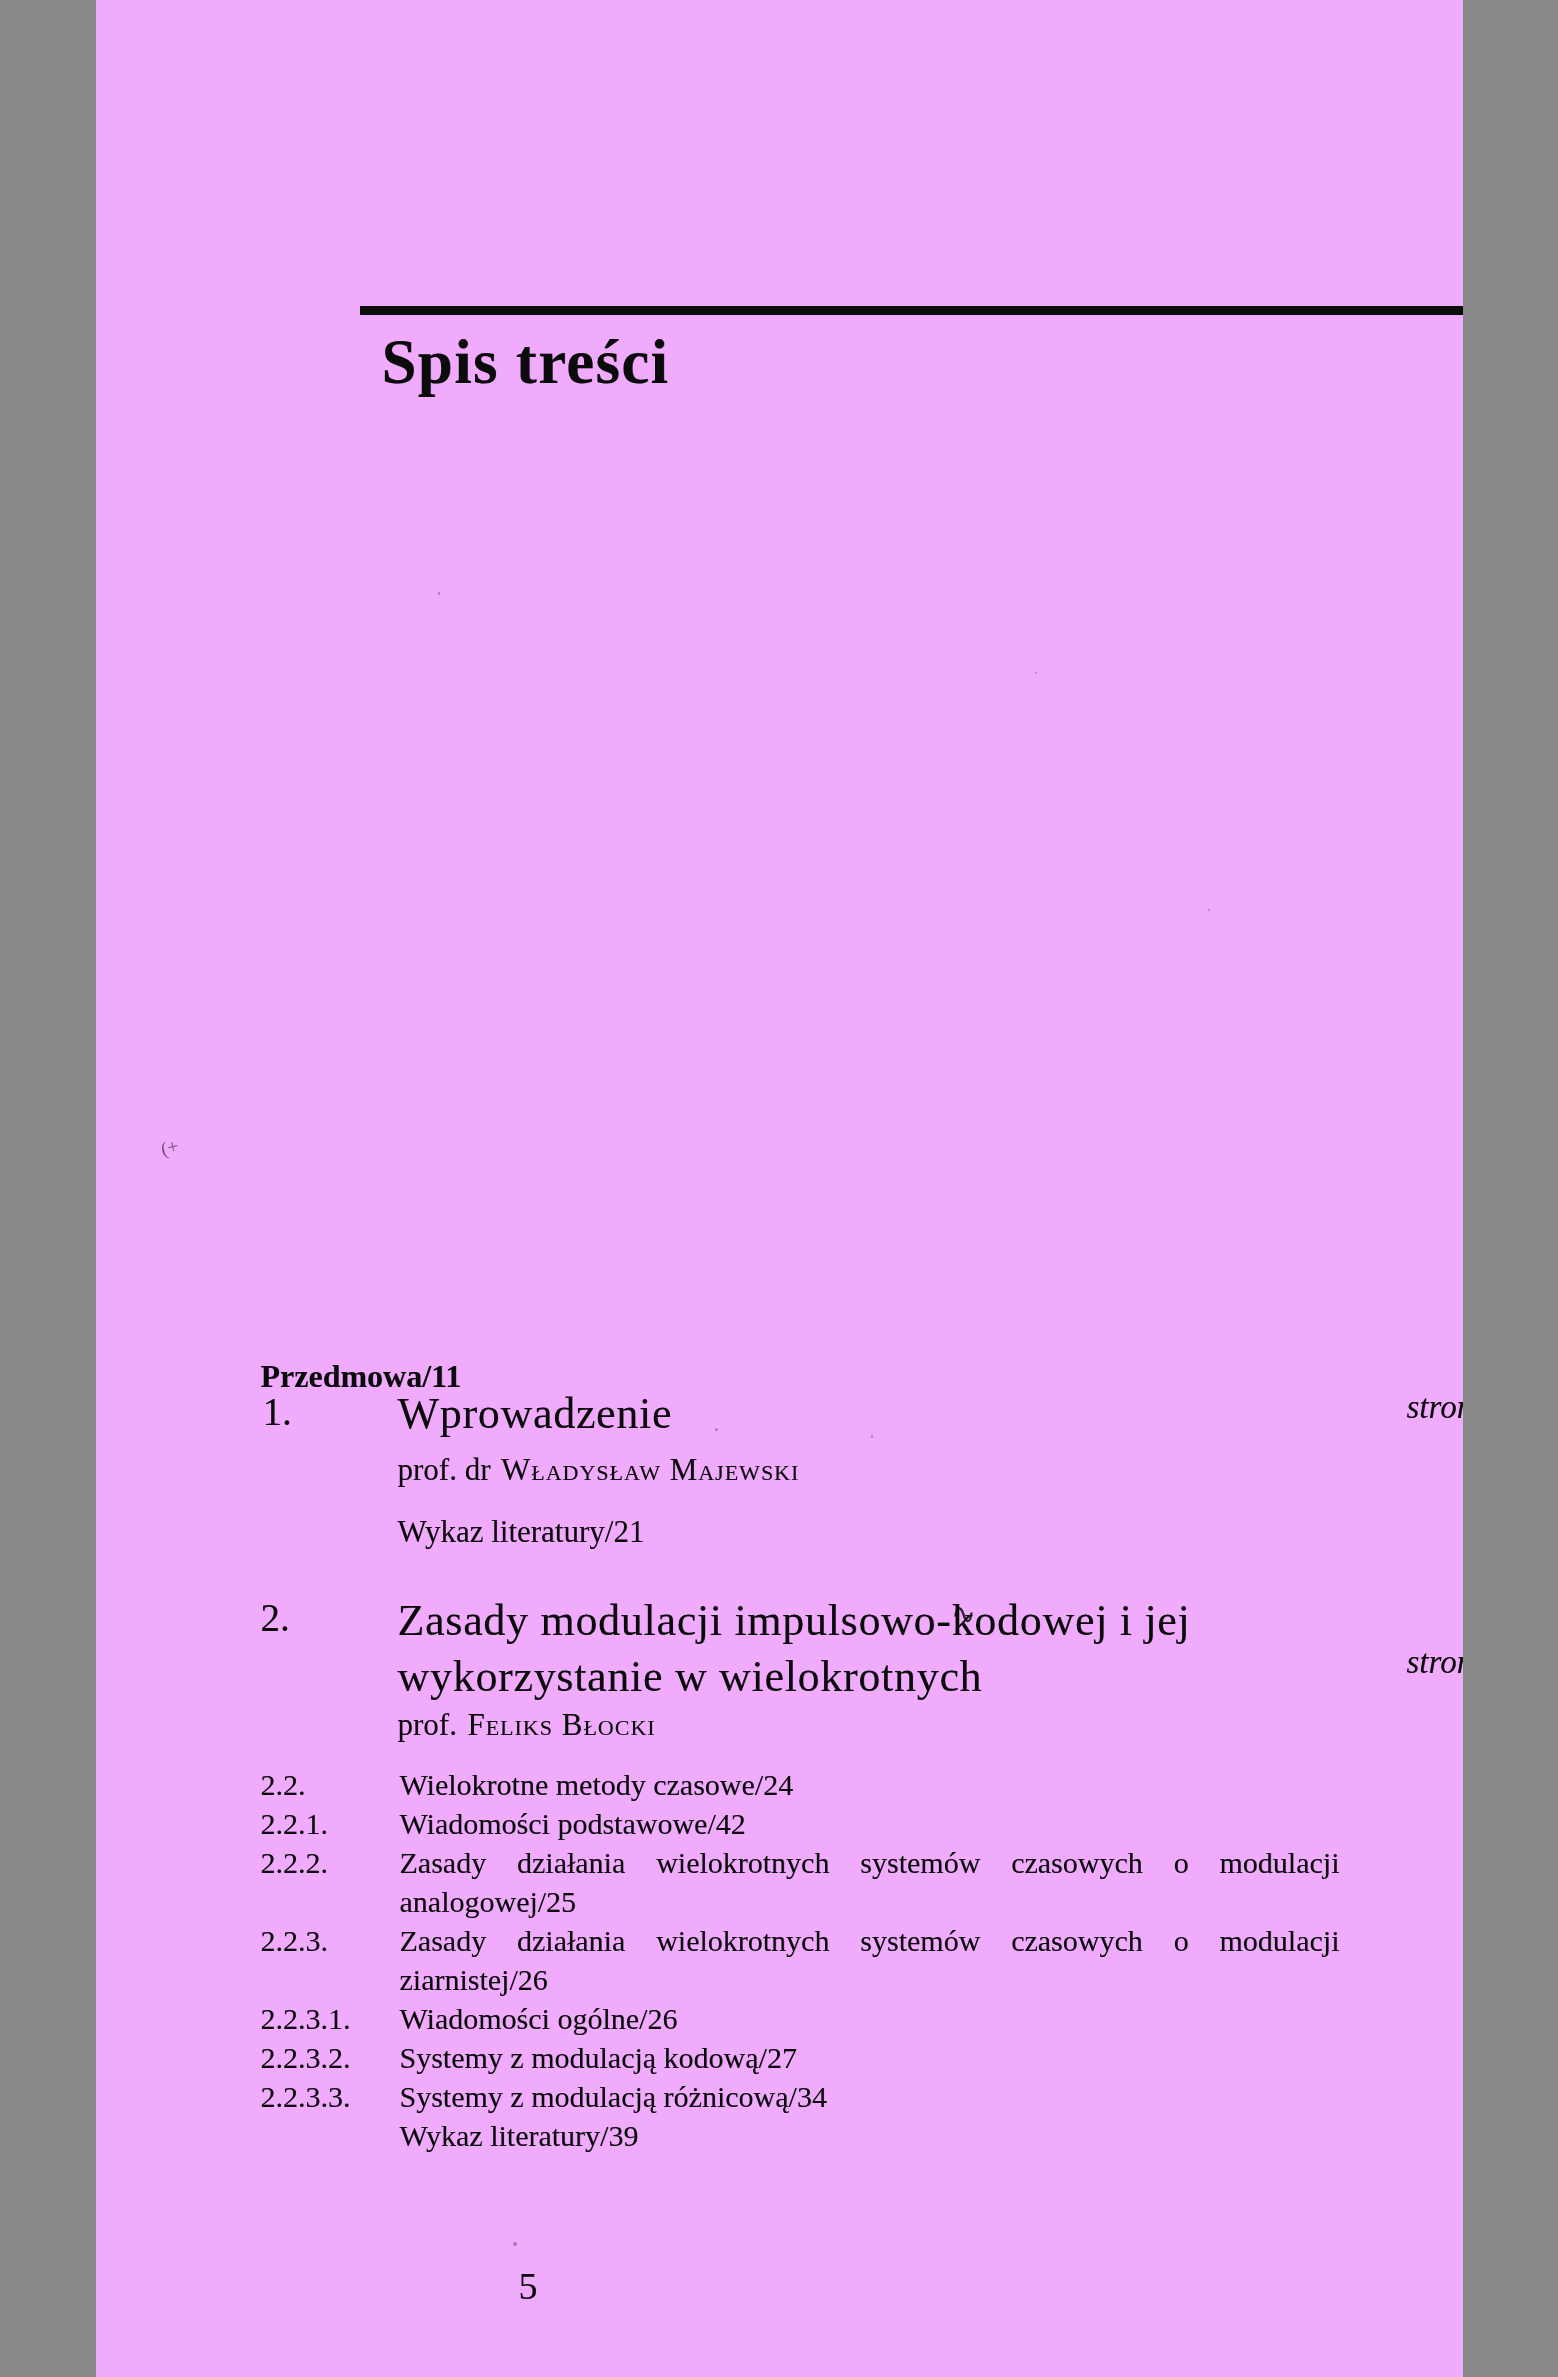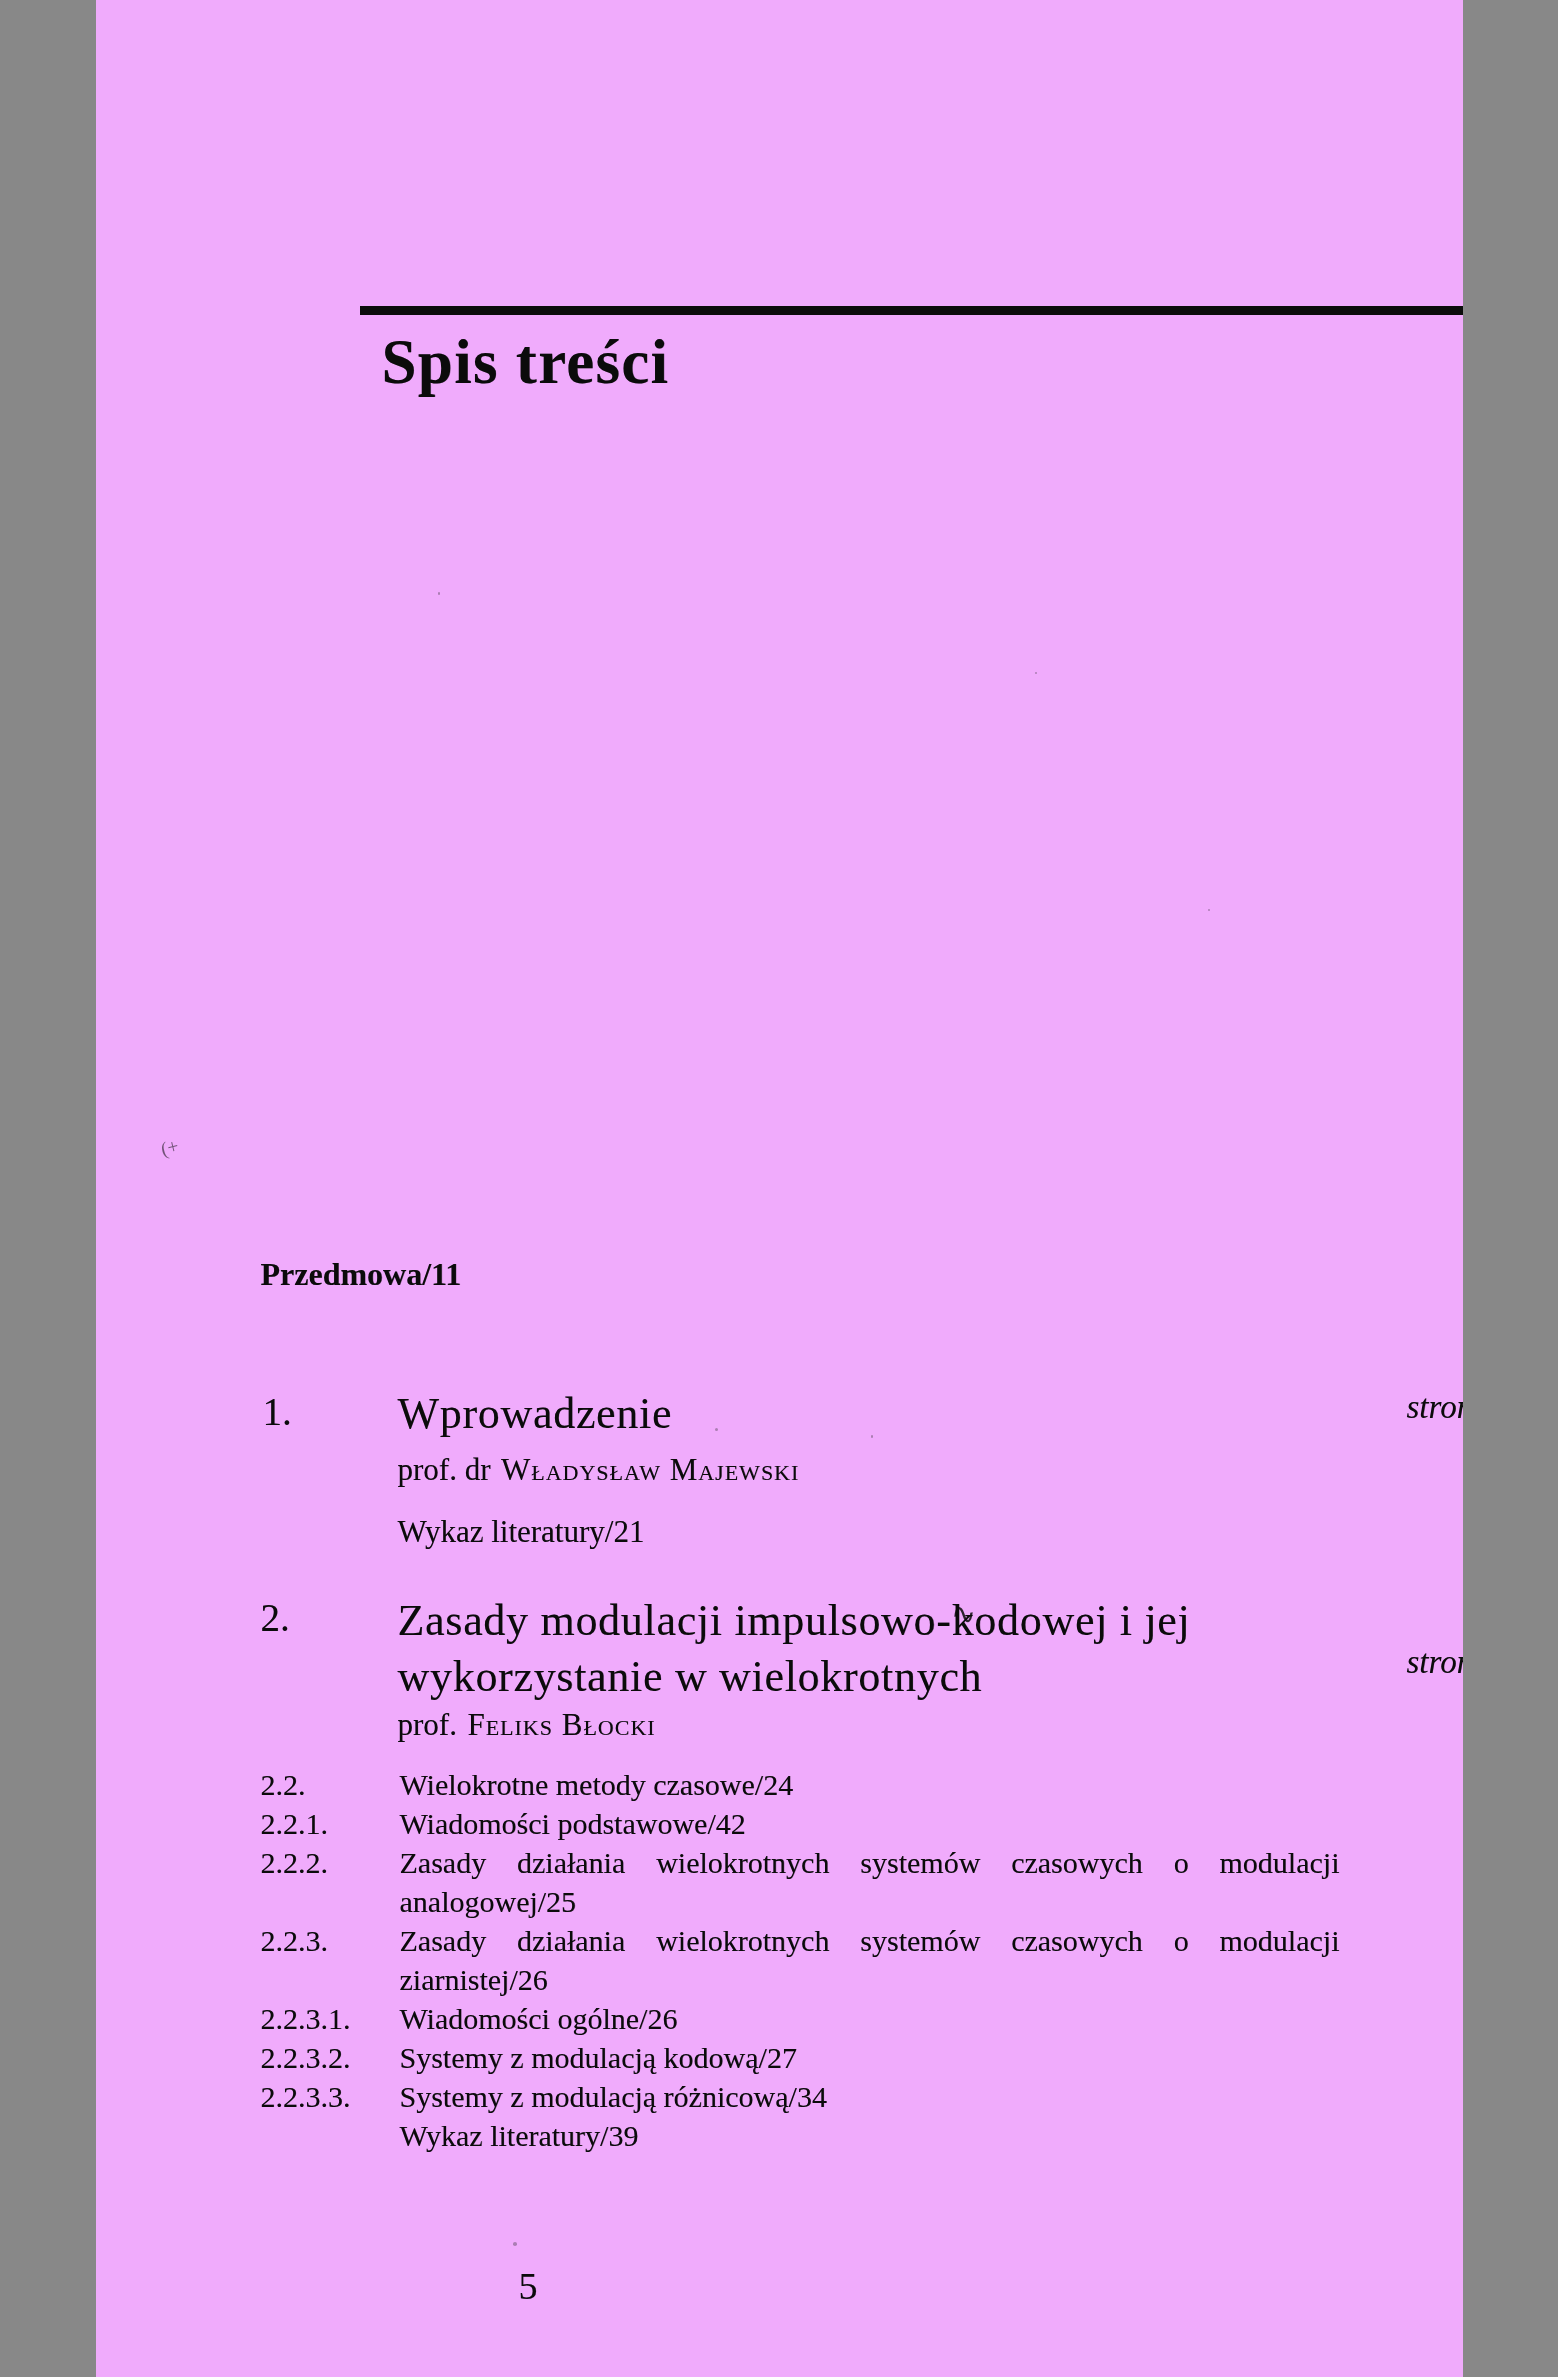--- a/index.html
+++ b/index.html
@@ -25,21 +25,21 @@
   }
   .doc-title {
     left: 286px; top: 331px;
     font-size: 63px;
     font-weight: 700;
     letter-spacing: 1.3px;
   }
 
   
   .przedmowa {
-    left: 165px; top: 1258px;
+    left: 165px; top: 1360px;
     font-size: 32px;
     font-weight: 700;
   }
 
   
   .sec-num { font-size: 39px; }
   .sec-num-1 { left: 167px; top: 1392px; }
   .sec-num-2 { left: 165px; top: 1598px; }
   .sec-title {
     font-size: 44px;

